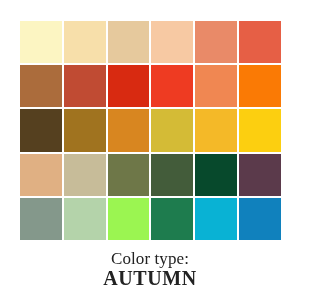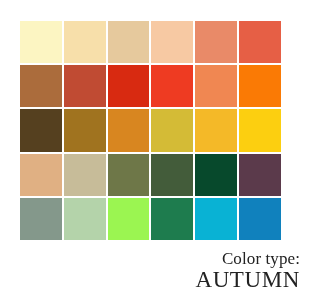--- a/index.html
+++ b/index.html
@@ -36,33 +36,34 @@
   .swatch {
     width: 100%;
     height: 100%;
     display: block;
   }
   #caption {
     position: absolute;
     left: 0;
     top: 250px;
     width: 300px;
-    text-align: right;
+    text-align: center;
     color: #222222;
     line-height: 1.08;
   }
   .caption-line-1 {
     display: block;
     font-size: 17px;
     letter-spacing: 0.1px;
   }
   .caption-line-2 {
     display: block;
-    font-size: 23px;
+    font-size: 20px;
     letter-spacing: 0.6px;
+    font-weight: bold;
   }
 </style>
 </head>
 <body style="background: rgb(255, 255, 255);">
 
 <div id="palette-card" style="background: rgb(255, 255, 255);">
 
   <div id="swatch-grid">
       <div class="swatch" title="#FCF5C2" style="background: rgb(252, 245, 194);"></div>
       <div class="swatch" title="#F7DFAA" style="background: rgb(247, 223, 170);"></div>

